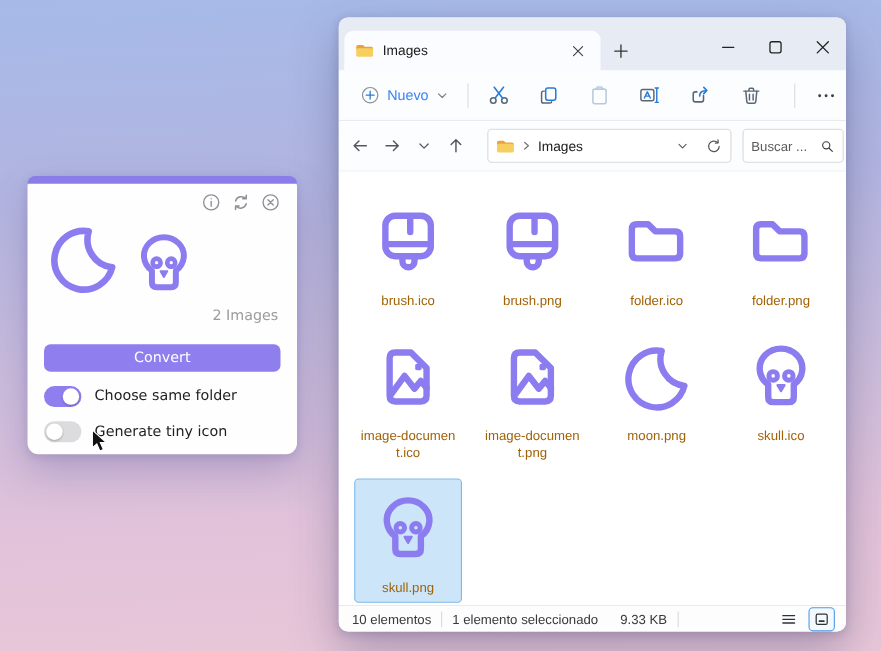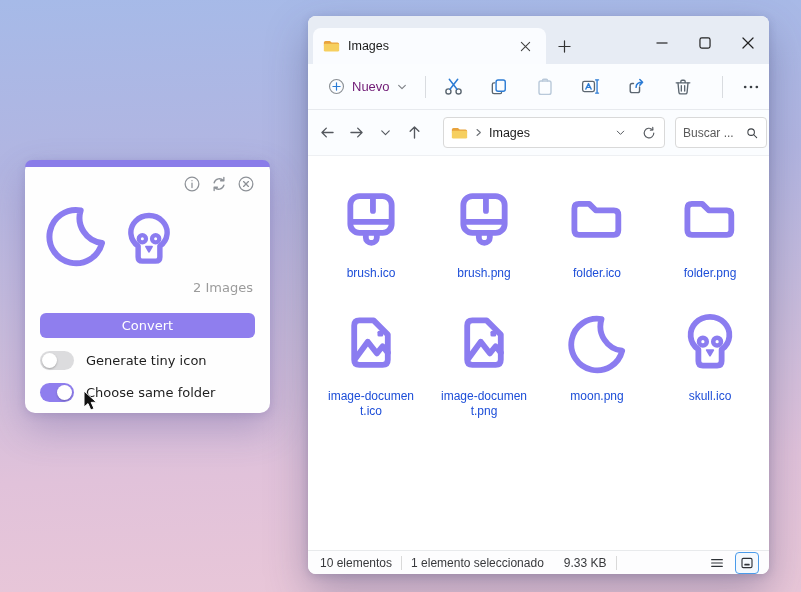--- a/index.html
+++ b/index.html
@@ -17,21 +17,21 @@
          display:flex; align-items:center; padding:0 10px; }
   .tab-label { font-size:12.5px; color:#1b1b1b; margin-left:8px; flex:1; }
   .icon-btn { display:flex; align-items:center; justify-content:center; cursor:default; }
   .tab-close { width:22px; height:22px; border-radius:4px; }
   .newtab { width:36px; height:36px; }
   .caption { margin-left:auto; display:flex; height:40px; margin-top:2px; }
   .cap-btn { width:43px; height:38px; display:flex; align-items:center; justify-content:center; }
 
   .toolbar { height:46px; background:#fbfdff; border-bottom:1px solid #e7eaee;
              display:flex; align-items:center; padding-left:14px; }
-  .nuevo { display:flex; align-items:center; gap:7px; font-size:13px; color:#701a75; padding:4px 6px; border-radius:4px; }
+  .nuevo { display:flex; align-items:center; gap:7px; font-size:13px; color:#3b82f6; padding:4px 6px; border-radius:4px; }
   .tsep { width:1px; height:22px; background:#d9dcе0; background:#d9dce0; margin:0 9px 0 12px; }
   .tbtn { width:38px; height:34px; margin-right:9px; border-radius:4px; display:flex; align-items:center; justify-content:center; }
   .tbtn.last { margin-right:0; }
 
   .navbar { height:46px; background:#fbfdff; display:flex; align-items:center; padding-left:5px; border-bottom:1px solid #eef0f3; }
   .navbtn { width:29px; height:30px; display:flex; align-items:center; justify-content:center; border-radius:4px; }
   .address { margin-left:14px; width:222px; height:31px; background:#fff; border:1px solid #d9d9d9; border-radius:4px;
              display:flex; align-items:center; padding:0 7px; gap:6px; }
   .addr-label { font-size:12.5px; color:#1b1b1b; }
   .addr-spacer { flex:1; }
@@ -40,21 +40,21 @@
   .search-text { flex:1; font-size:12px; color:#5a5a5a; white-space:nowrap; overflow:hidden; }
 
   .content { flex:1; background:#fff; padding:18px 8px 0 14px; overflow:hidden; }
   .grid { display:grid; grid-template-columns:repeat(4,98px); column-gap:15px; row-gap:10px; }
   .tile { width:98px; padding:3px 3px 5px 3px; border:1px solid transparent; border-radius:4px;
           display:flex; flex-direction:column; align-items:center; }
   .tile.selected { background:#cde5f8; border-color:#7fb9e9; }
   .thumb { width:90px; height:84px; background:#fff; display:flex; align-items:center; justify-content:center; }
   .tile.selected .thumb { background:transparent; }
   .thumb svg { width:66px; height:62px; color:#8b7cf0; }
-  .fname { margin-top:4px; font-size:12px; line-height:1.25; color:#1d4ed8; text-align:center;
+  .fname { margin-top:4px; font-size:12px; line-height:1.25; color:#a16207; text-align:center;
            max-width:88px; word-break:break-all; }
 
   .statusbar { height:24px; border-top:1px solid #e8eaec; background:#fdfdfe; display:flex; align-items:center;
                padding:0 10px 0 12px; font-size:12px; color:#38393c; border-radius:0 0 8px 8px; }
   .ssep { width:1px; height:14px; background:#d9d9d9; margin:0 9px; }
   .size-label { margin-left:20px; }
   .view-btns { margin-left:auto; display:flex; align-items:center; gap:6px; }
   .viewbtn { width:24px; height:22px; display:flex; align-items:center; justify-content:center; border-radius:4px; }
   .viewbtn.active { border:1.5px solid #4a9bea; background:#f4f9fe; }
 
@@ -317,20 +317,31 @@
             <div class="thumb">
               <svg viewBox="0 0 96 96" fill="none" stroke="currentColor" stroke-width="9" stroke-linecap="round" stroke-linejoin="round">
                 <path d="M30 76 V58 A30 28 0 1 1 66 58 V76 Q66 83 59 83 H37 Q30 83 30 76 Z"></path>
                 <circle cx="37" cy="46" r="6" stroke-width="7"></circle>
                 <circle cx="59" cy="46" r="6" stroke-width="7"></circle>
                 <path d="M43 59 h10 l-5 8.5 z" fill="currentColor" stroke="currentColor" stroke-width="3"></path>
               </svg>
             </div>
             <div class="fname">skull.ico</div>
           </div>
+          <div class="tile selected">
+            <div class="thumb">
+              <svg viewBox="0 0 96 96" fill="none" stroke="currentColor" stroke-width="9" stroke-linecap="round" stroke-linejoin="round">
+                <path d="M30 76 V58 A30 28 0 1 1 66 58 V76 Q66 83 59 83 H37 Q30 83 30 76 Z"></path>
+                <circle cx="37" cy="46" r="6" stroke-width="7"></circle>
+                <circle cx="59" cy="46" r="6" stroke-width="7"></circle>
+                <path d="M43 59 h10 l-5 8.5 z" fill="currentColor" stroke="currentColor" stroke-width="3"></path>
+              </svg>
+            </div>
+            <div class="fname">skull.png</div>
+          </div>
         </div>
     </div>
 
     <div class="statusbar">
       <span>10 elementos</span>
       <span class="ssep"></span>
       <span>1 elemento seleccionado</span>
       <span class="size-label">9.33 KB</span>
       <span class="ssep"></span>
       <div class="view-btns">
@@ -384,30 +395,30 @@
               <circle cx="59" cy="46" r="6" stroke-width="7"></circle>
               <path d="M43 59 h10 l-5 8.5 z" fill="currentColor" stroke="currentColor" stroke-width="3"></path>
             </svg></span>
       </div>
 
       <div class="count">2 Images</div>
 
       <div class="convert-btn">Convert</div>
 
       <div class="toggle-row">
+        <div class="toggle on">
+            <div class="knob"></div>
+          </div>
+        <span class="toggle-label">Choose same folder</span>
+      </div>
+      <div class="toggle-row">
         <div class="toggle off">
             <div class="knob"></div>
           </div>
         <span class="toggle-label">Generate tiny icon</span>
-      </div>
-      <div class="toggle-row">
-        <div class="toggle on">
-            <div class="knob"></div>
-          </div>
-        <span class="toggle-label">Choose same folder</span>
       </div>
     </div>
   </div>
 
   <svg class="cursor" viewBox="0 0 17 22">
     <path d="M2 1 L2 17 L6 13.6 L8.8 20 L12 18.6 L9.2 12.4 L14.4 12.2 Z" fill="#111" stroke="#fff" stroke-width="1"></path>
   </svg>
 </div>
 
 </body></html>

